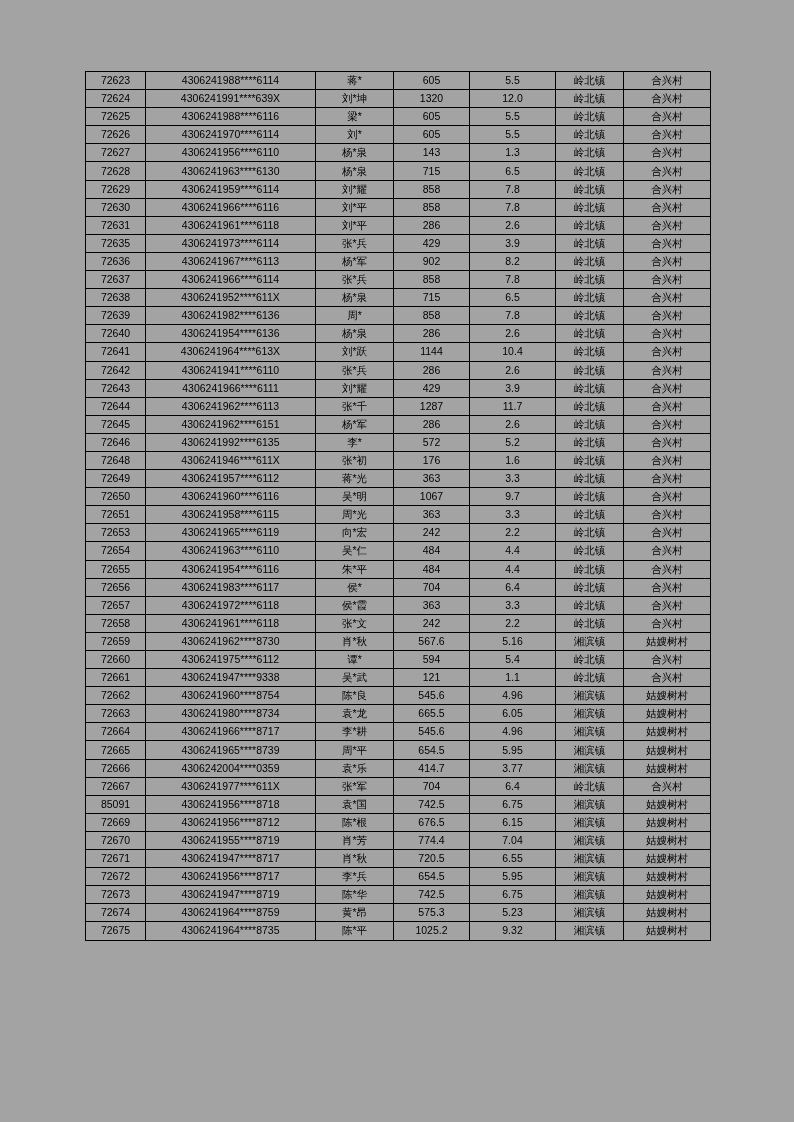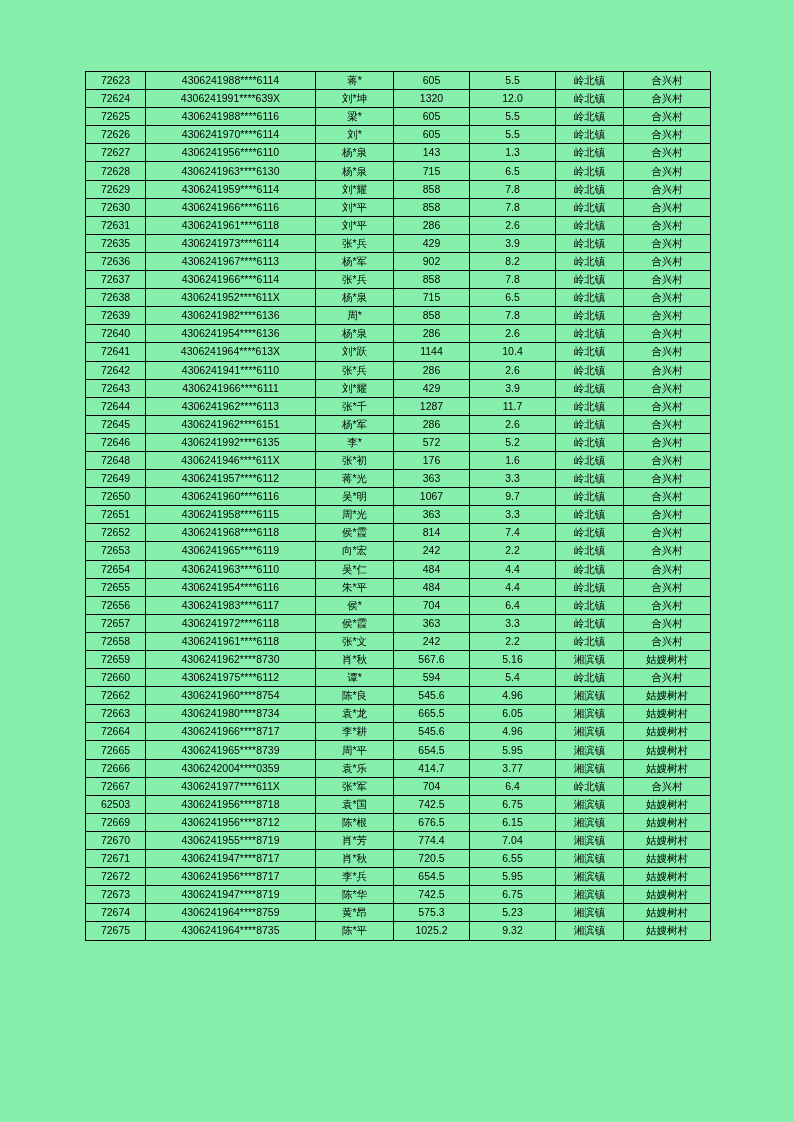--- a/index.html
+++ b/index.html
@@ -1,20 +1,20 @@
 <!DOCTYPE html>
 <html><head>
 <meta charset="utf-8">
 <style>
   html, body { margin: 0; padding: 0; background: #ffffff; }
   .page {
     position: relative;
     width: 794px;
     height: 1122px;
-    background: #86efac;
+    background: #a3a3a3;
     font-family: "Liberation Sans", "DejaVu Sans", sans-serif;
     color: #000;
   }
   table.data-table {
     position: absolute;
     left: 85px;
     top: 71px;
     border-collapse: collapse;
     table-layout: fixed;
     width: 625px;
@@ -301,29 +301,20 @@
   <tr>
     <td>72651</td>
     <td>4306241958****6115</td>
     <td>周*光</td>
     <td>363</td>
     <td>3.3</td>
     <td>岭北镇</td>
     <td>合兴村</td>
   </tr>
 
-  <tr>
-    <td>72652</td>
-    <td>4306241968****6118</td>
-    <td>侯*霞</td>
-    <td>814</td>
-    <td>7.4</td>
-    <td>岭北镇</td>
-    <td>合兴村</td>
-  </tr>
 
   <tr>
     <td>72653</td>
     <td>4306241965****6119</td>
     <td>向*宏</td>
     <td>242</td>
     <td>2.2</td>
     <td>岭北镇</td>
     <td>合兴村</td>
   </tr>
@@ -391,20 +382,29 @@
   <tr>
     <td>72660</td>
     <td>4306241975****6112</td>
     <td>谭*</td>
     <td>594</td>
     <td>5.4</td>
     <td>岭北镇</td>
     <td>合兴村</td>
   </tr>
 
+  <tr>
+    <td>72661</td>
+    <td>4306241947****9338</td>
+    <td>吴*武</td>
+    <td>121</td>
+    <td>1.1</td>
+    <td>岭北镇</td>
+    <td>合兴村</td>
+  </tr>
 
   <tr>
     <td>72662</td>
     <td>4306241960****8754</td>
     <td>陈*良</td>
     <td>545.6</td>
     <td>4.96</td>
     <td>湘滨镇</td>
     <td>姑嫂树村</td>
   </tr>
@@ -453,21 +453,21 @@
     <td>72667</td>
     <td>4306241977****611X</td>
     <td>张*军</td>
     <td>704</td>
     <td>6.4</td>
     <td>岭北镇</td>
     <td>合兴村</td>
   </tr>
 
   <tr>
-    <td>62503</td>
+    <td>85091</td>
     <td>4306241956****8718</td>
     <td>袁*国</td>
     <td>742.5</td>
     <td>6.75</td>
     <td>湘滨镇</td>
     <td>姑嫂树村</td>
   </tr>
 
   <tr>
     <td>72669</td>

